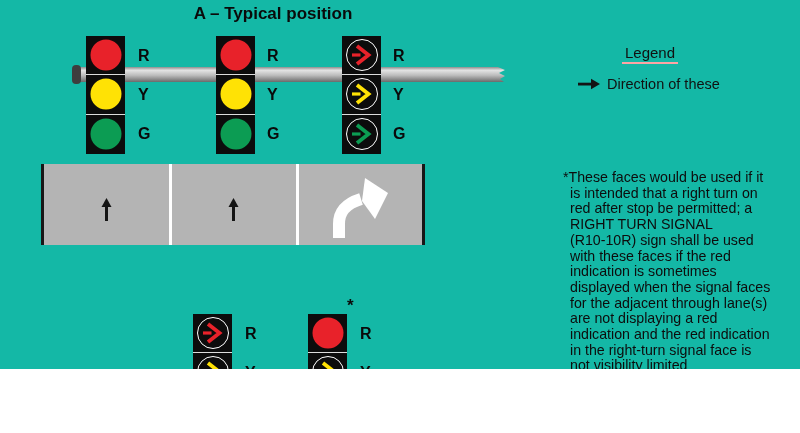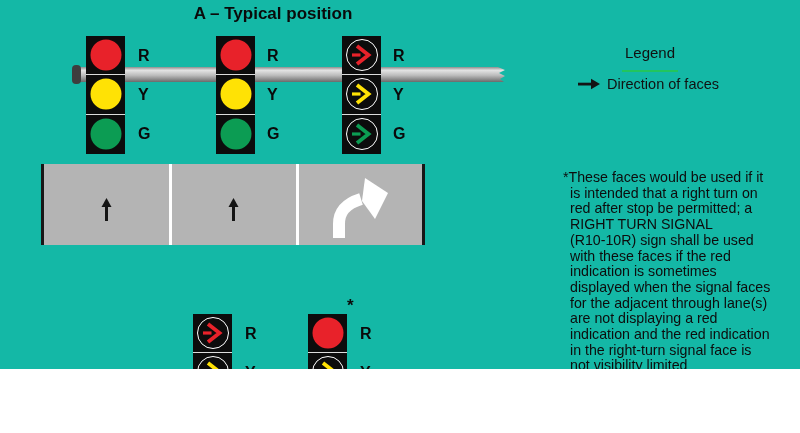--- a/index.html
+++ b/index.html
@@ -21,21 +21,21 @@
   .pole-cap{position:absolute;left:72px;top:65px;width:9px;height:19px;background:#3e3e3e;border-radius:4px;z-index:2;}
   .pole-svg{position:absolute;left:76px;top:67px;width:430px;height:15px;z-index:1;}
   
   .road{position:absolute;left:41px;top:164px;width:384px;height:81px;background:#b4b4b4;z-index:0;}
   .road-edge{position:absolute;top:0;width:3px;height:81px;background:#171717;}
   .lane-sep{position:absolute;top:0;width:3px;height:81px;background:#fff;}
   .up-arrow{position:absolute;width:13px;height:23px;}
   .turn-arrow{position:absolute;width:58px;height:62px;}
   
   .legend-title{position:absolute;left:565px;top:44px;width:170px;text-align:center;font-size:15px;line-height:18px;}
-  .legend-title span{border-bottom:2px solid #22c55e;padding:0 3px 9px 3px;}
+  .legend-title span{border-bottom:2px solid #fca5a5;padding:0 3px 1px 3px;}
   .legend-item{position:absolute;left:578px;top:75px;display:flex;align-items:center;gap:7px;font-size:14.5px;line-height:18px;}
   .legend-item svg{display:block;}
   
   .footnote{position:absolute;left:563px;top:170px;width:250px;font-size:14.2px;line-height:15.7px;color:#0d0d0d;padding-left:7px;}
   .footnote .fline:first-child{text-indent:-7px;}
 </style>
 </head>
 <body>
 
 <div class="canvas">
@@ -192,21 +192,21 @@
   <span class="sig-label" style="left:360px;top:403px;">G</span>
 
   <div class="legend-title">
     <span>Legend</span>
   </div>
   <div class="legend-item">
     <svg width="22" height="12" viewBox="0 0 22 12">
       <rect x="0" y="4.7" width="13" height="2.8" fill="#141414"></rect>
       <polygon points="13,0.8 22,6 13,11.2" fill="#141414"></polygon>
     </svg>
-    <span>Direction of faces</span>
+    <span>Direction of these</span>
   </div>
 
   <div class="footnote">
     <div class="fline">*These faces would be used if it</div>
     <div class="fline">is intended that a right turn on</div>
     <div class="fline">red after stop be permitted; a</div>
     <div class="fline">RIGHT TURN SIGNAL</div>
     <div class="fline">(R10-10R) sign shall be used</div>
     <div class="fline">with these faces if the red</div>
     <div class="fline">indication is sometimes</div>

